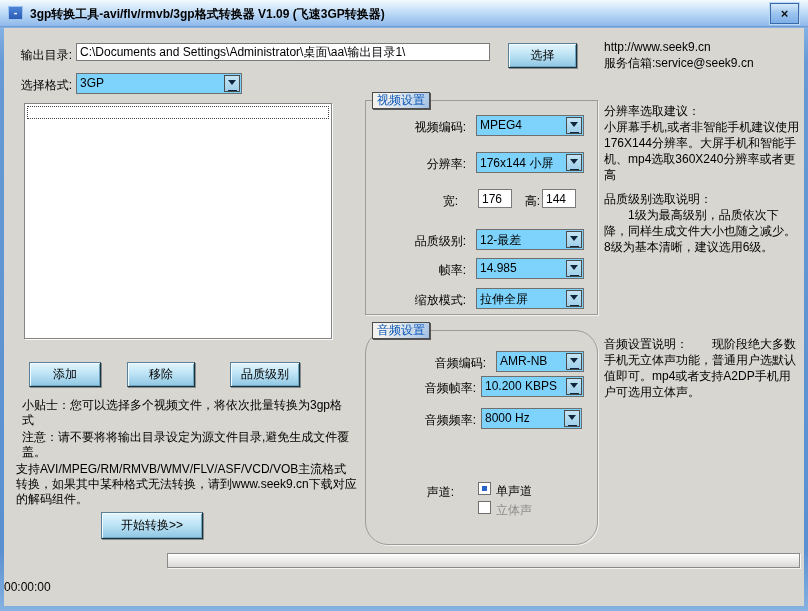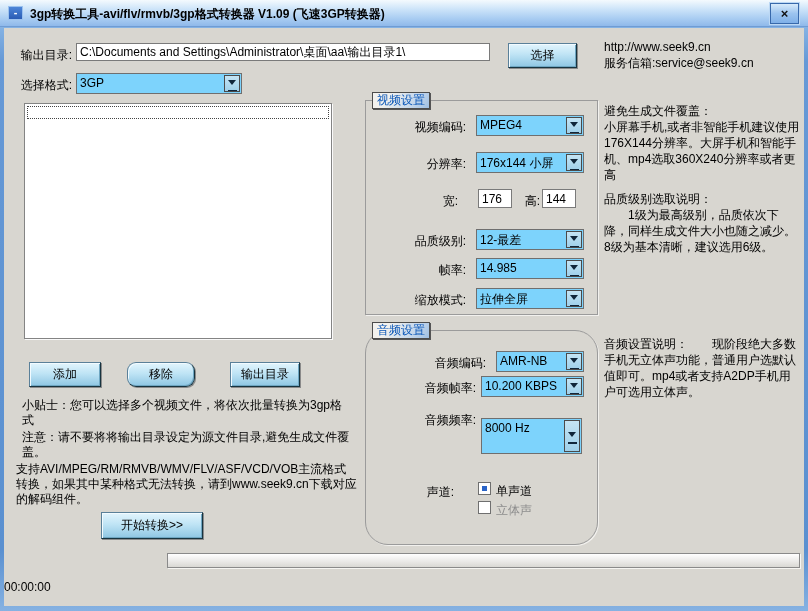--- a/index.html
+++ b/index.html
@@ -102,22 +102,22 @@
           <span class="tri"></span>
           <span class="bar"></span>
         </span>
     </div>
 
     <div class="filelist">
       <div class="focus-row"></div>
     </div>
 
     <div class="btn3d" style="left:25px; top:334px; width:72px; height:25px; line-height:22px;">添加</div>
-    <div class="btn3d" style="left:123px; top:334px; width:68px; height:25px; line-height:22px;border-radius:9px;">移除</div>
-    <div class="btn3d" style="left:226px; top:334px; width:70px; height:25px; line-height:22px;">输出目录</div>
+    <div class="btn3d" style="left:123px; top:334px; width:68px; height:25px; line-height:22px;">移除</div>
+    <div class="btn3d" style="left:226px; top:334px; width:70px; height:25px; line-height:22px;">品质级别</div>
 
     <div class="note" style="left:18px; top:370px; width:330px;">小贴士：您可以选择多个视频文件，将依次批量转换为3gp格式</div>
     <div class="note" style="left:18px; top:402px; width:330px;">注意：请不要将将输出目录设定为源文件目录,避免生成文件覆盖。</div>
     <div class="note" style="left:12px; top:434px; width:342px;">支持AVI/MPEG/RM/RMVB/WMV/FLV/ASF/VCD/VOB主流格式转换，如果其中某种格式无法转换，请到www.seek9.cn下载对应的解码组件。</div>
 
     <div class="btn3d" style="left:97px; top:484px; width:102px; height:27px; line-height:24px;">开始转换&gt;&gt;</div>
 
     <div class="groupbox" style="left:361px; top:72px; width:233px; height:215px;">
       <span class="group-label">视频设置</span>
 
@@ -187,39 +187,39 @@
       <label class="flabel" style="left:10px; top:49px; width:100px;">音频帧率:</label>
       <div class="combo" style="left:115px; top:45px; width:103px; height:21px;">
         <span class="val">10.200 KBPS</span>
         <span class="drop">
             <span class="tri"></span>
             <span class="bar"></span>
           </span>
       </div>
 
       <label class="flabel" style="left:10px; top:81px; width:100px;">音频频率:</label>
-      <div class="combo" style="left:115px; top:87px; width:101px; height:36px;">
+      <div class="combo" style="left:115px; top:77px; width:101px; height:21px;">
         <span class="val">8000 Hz</span>
         <span class="drop">
             <span class="tri"></span>
             <span class="bar"></span>
           </span>
       </div>
 
       <label class="flabel" style="left:10px; top:153px; width:78px;">声道:</label>
       <span class="checkbox checked" style="left:112px; top:151px;">
           <span class="mark"></span>
         </span>
       <span class="chk-label" style="left:130px; top:152px;">单声道</span>
       <span class="checkbox" style="left:112px; top:170px;"></span>
       <span class="chk-label disabled-text" style="left:130px; top:171px;">立体声</span>
     </div>
 
     <div class="advice" style="left:600px; top:75px;">
-      <span>避免生成文件覆盖：</span><br>
+      <span>分辨率选取建议：</span><br>
       <span>小屏幕手机,或者非智能手机建议使用176X144分辨率。大屏手机和智能手机、mp4选取360X240分辨率或者更高</span>
     </div>
     <div class="advice" style="left:600px; top:163px;">
       <span>品质级别选取说明：</span><br>
       <span>　　1级为最高级别，品质依次下降，同样生成文件大小也随之减少。8级为基本清晰，建议选用6级。</span>
     </div>
     <div class="advice" style="left:600px; top:308px;">
       <span>音频设置说明：　　现阶段绝大多数手机无立体声功能，普通用户选默认值即可。mp4或者支持A2DP手机用户可选用立体声。</span>
     </div>
 

